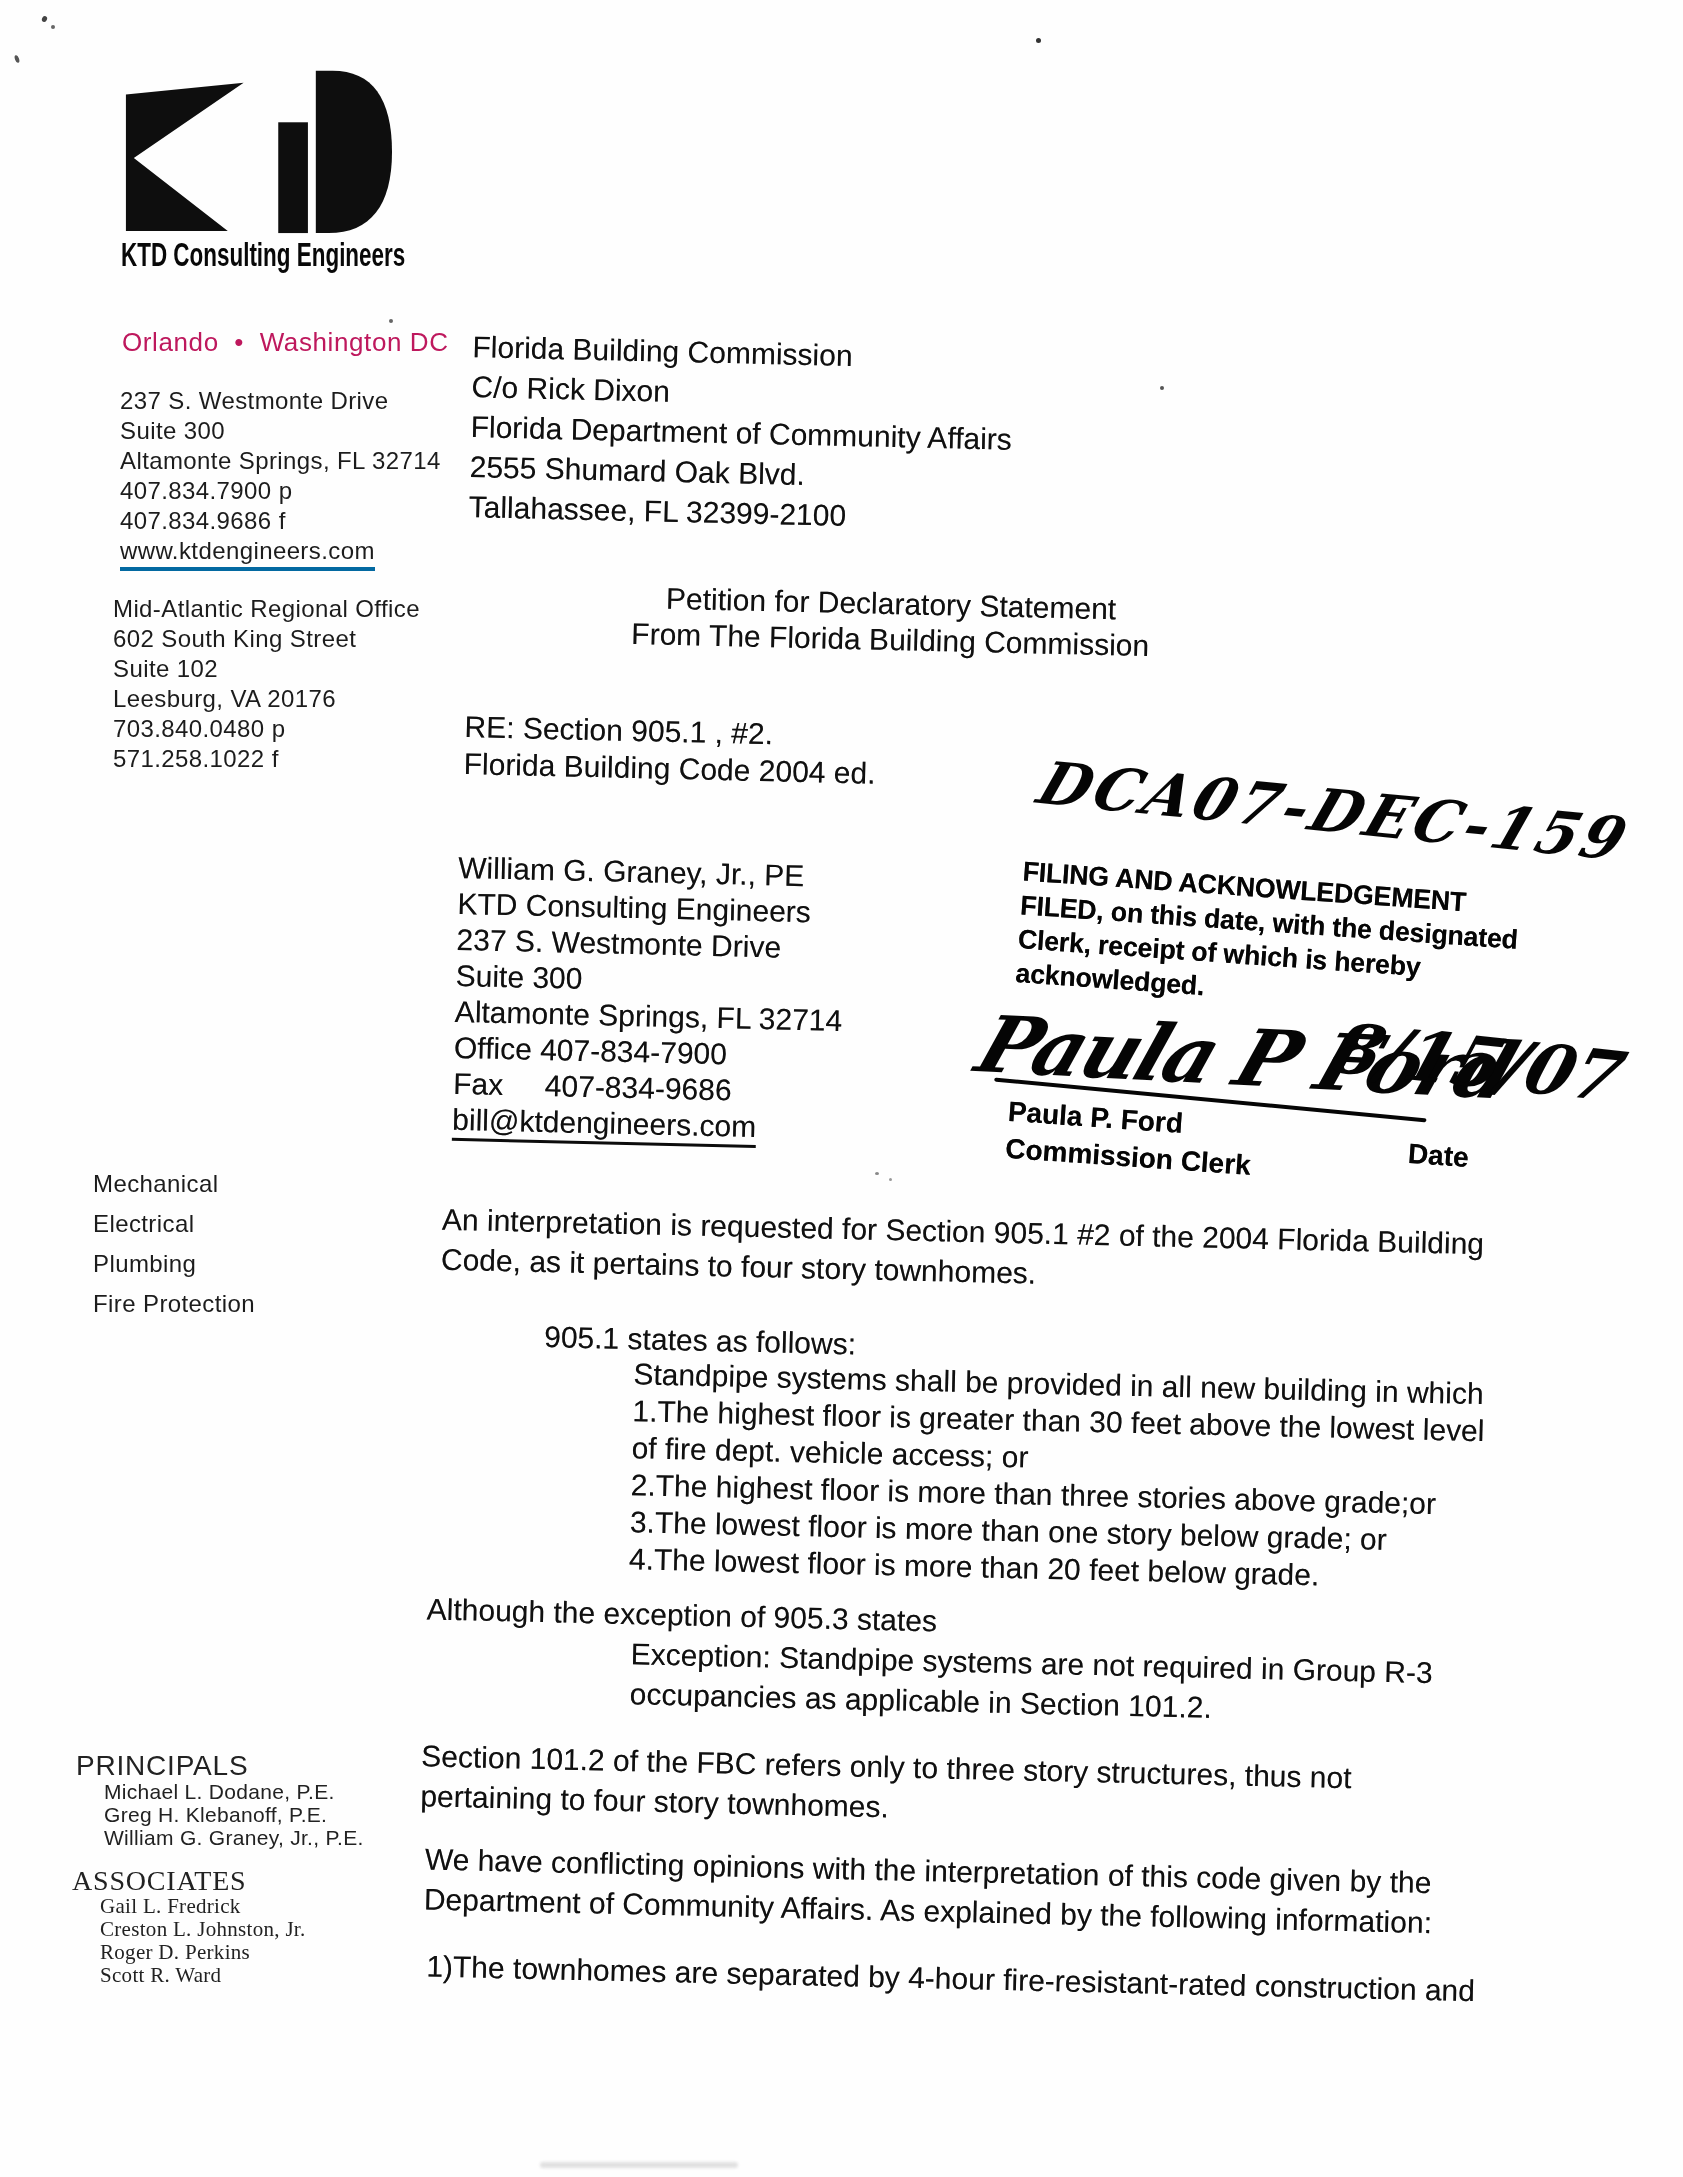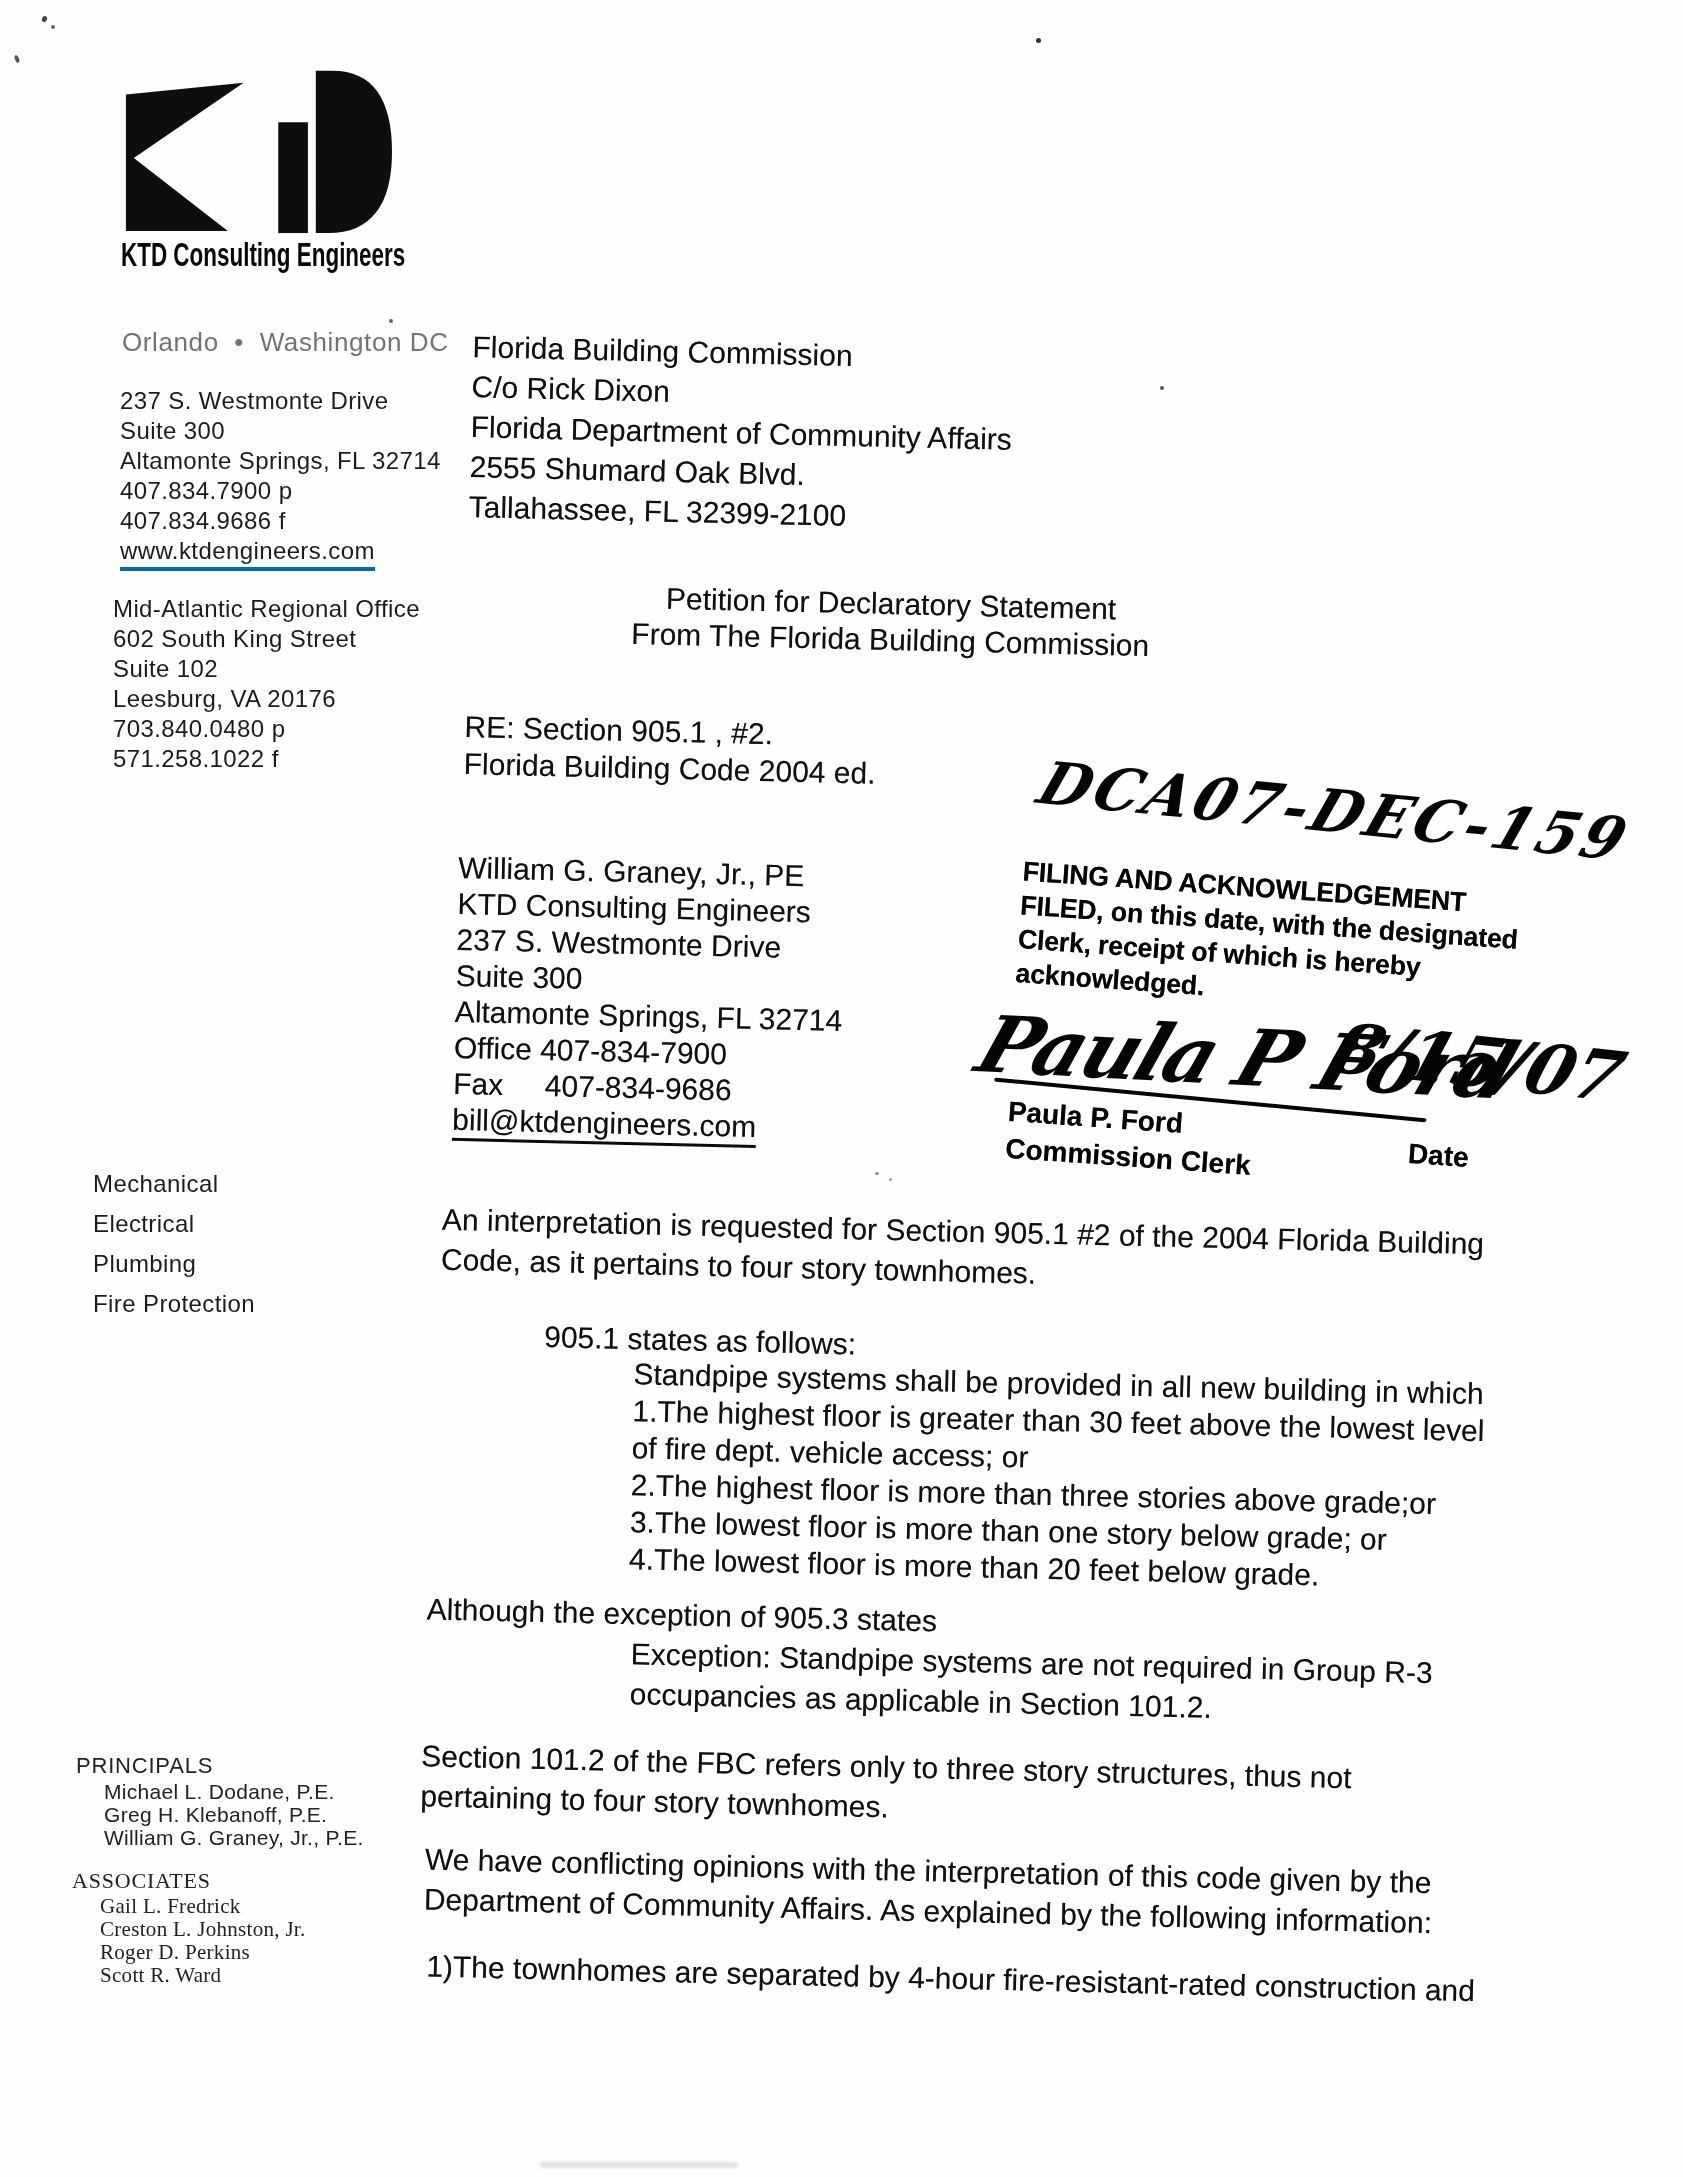--- a/index.html
+++ b/index.html
@@ -7,25 +7,25 @@
   body{
     width:1683px;height:2177px;position:relative;overflow:hidden;
     background:#fefefe;color:#111;
     font-family:"Liberation Sans",sans-serif;
   }
   .abs{position:absolute;}
   .line{white-space:pre;}
   
   .lh{font-size:24px;color:#1c1c1c;letter-spacing:0.4px;}
   .lh .line{line-height:30px;}
-  .offices{font-size:26px;color:#737373;letter-spacing:0.6px;white-space:pre;}
+  .offices{font-size:26px;color:#be185d;letter-spacing:0.6px;white-space:pre;}
   .services .line{line-height:40px;font-size:24px;}
   .people{font-size:21px;color:#222;letter-spacing:0.3px;}
   .people .line{line-height:23px;margin-left:28px;}
-  .people-heading{font-size:22px;letter-spacing:0.8px;margin-bottom:2px;line-height:24px;}
+  .people-heading{font-size:28px;letter-spacing:0.8px;margin-bottom:2px;line-height:24px;}
   .website{display:inline-block;border-bottom:4px solid #0369a1;padding-bottom:1px;}
   
   .logo-name{
     font-size:33px;font-weight:bold;letter-spacing:0;color:#080808;
     transform:scaleX(.68);transform-origin:0 50%;white-space:pre;
   }
   
   .typed{transform:rotate(1.35deg);transform-origin:0 0;width:1148px;height:1683px;}
   .t{font-size:30px;color:#101010;text-shadow:0 0 0.5px rgba(0,0,0,.45);}
   .t .line{line-height:40px;}

